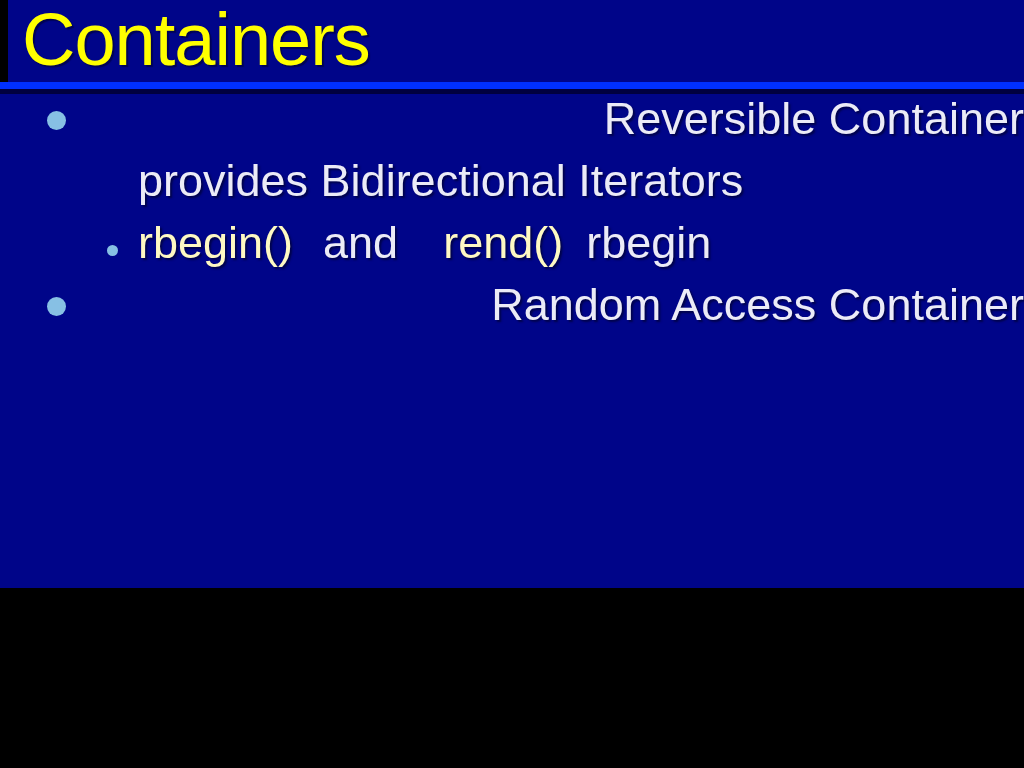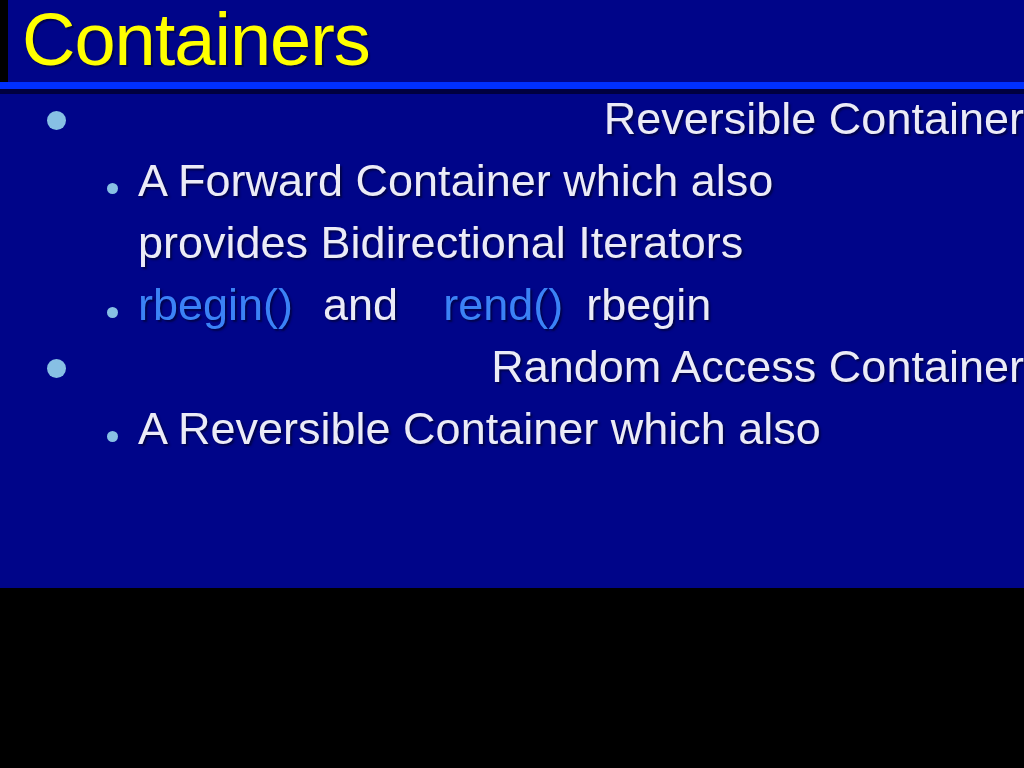--- a/index.html
+++ b/index.html
@@ -57,21 +57,21 @@
   .lvl1 { padding-left: 85px; text-align: right; }
   .lvl2 { padding-left: 138px; }
   .marker {
     position: absolute;
     border-radius: 50%;
     background: #87C0E4;
     text-shadow: none;
   }
   .lvl1 > .marker { left: 47px; top: 23px; width: 19px; height: 19px; }
   .lvl2 > .marker { left: 107px; top: 33px; width: 11px; height: 11px; }
-  .code { color: #3b82f6; text-align: center; }
+  .code { color: #fef9c3; text-align: center; }
   .gap-a { margin-right: 30px; }
   .gap-b { margin-right: 45px; }
   .gap-c { margin-right: 23px; }
 </style>
 </head>
 <body>
 
 <div class="slide">
   <div class="edge-strip"></div>
 
@@ -79,36 +79,30 @@
 
   <div class="rule-bright"></div>
   <div class="rule-dark"></div>
 
   <div class="content">
 
     <div class="line lvl1">
       <span class="marker"></span><span>Reversible Container</span>
     </div>
 
-    <div class="line lvl2">
-      <span class="marker"></span><span>A Forward Container which also</span>
-    </div>
 
     <div class="line lvl2">
       <span>provides Bidirectional Iterators</span>
     </div>
 
     <div class="line lvl2">
       <span class="marker"></span><span class="code gap-a">rbegin()</span><span class="gap-b">and</span><span class="code gap-c">rend()</span><span>rbegin</span>
     </div>
 
 
     <div class="line lvl1">
       <span class="marker"></span><span>Random Access Container</span>
     </div>
 
-    <div class="line lvl2">
-      <span class="marker"></span><span>A Reversible Container which also</span>
-    </div>
 
 
   </div>
 </div>
 
 </body></html>

